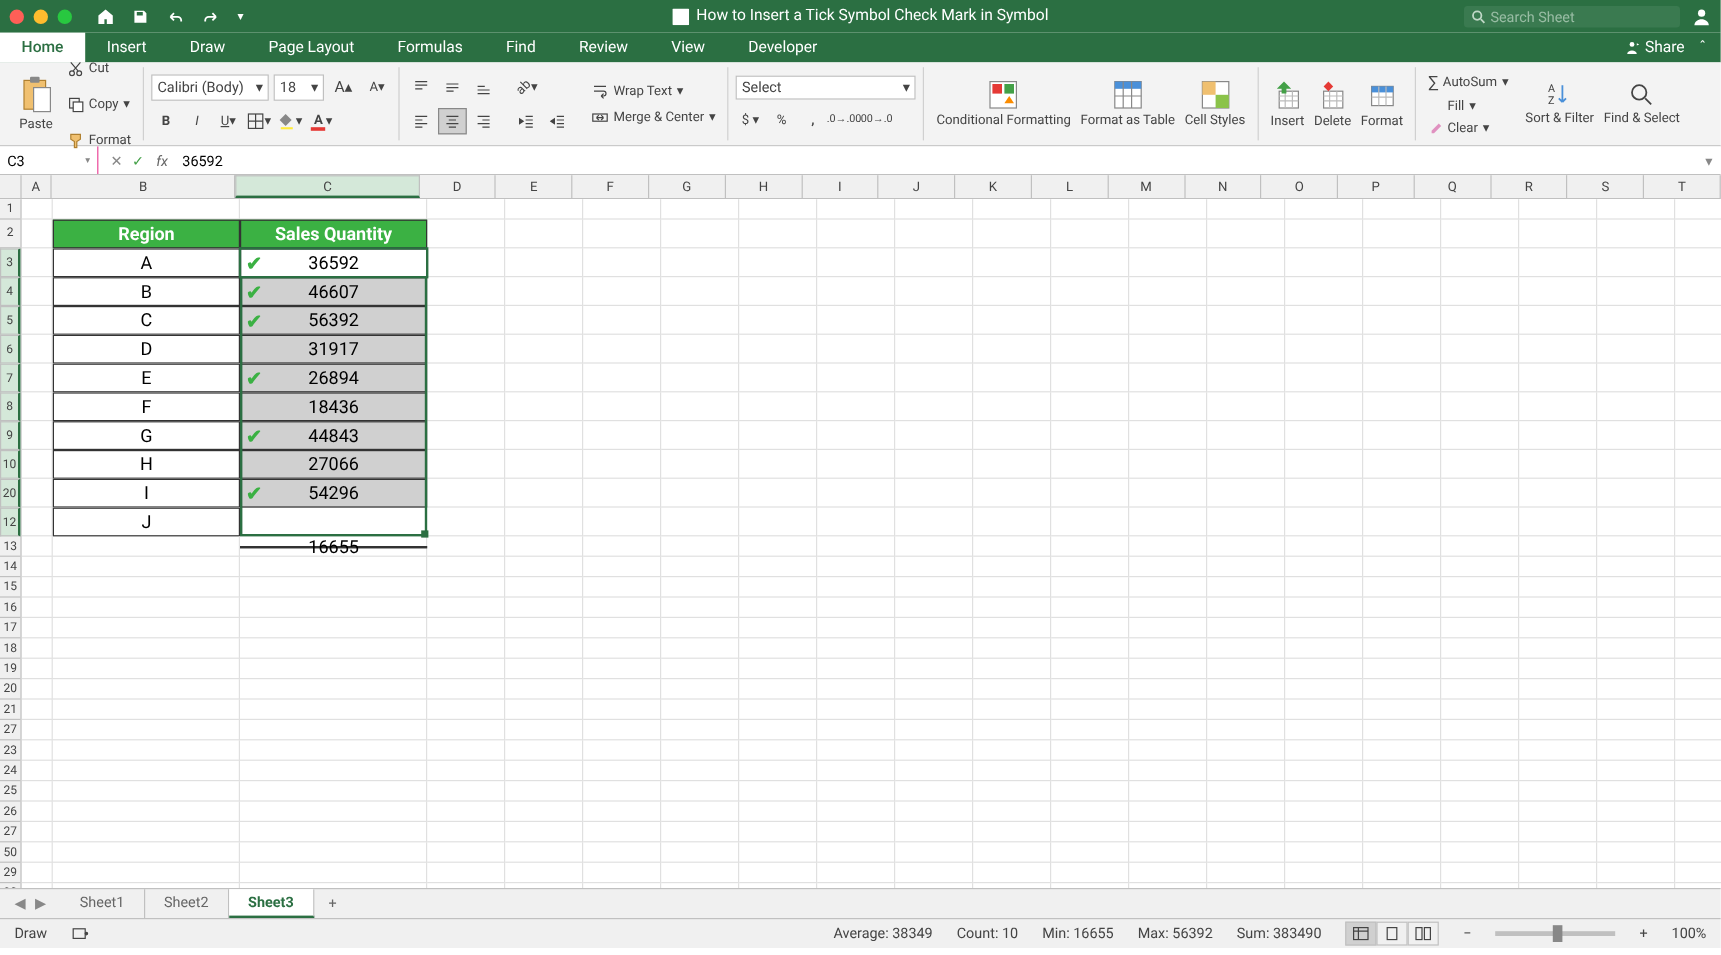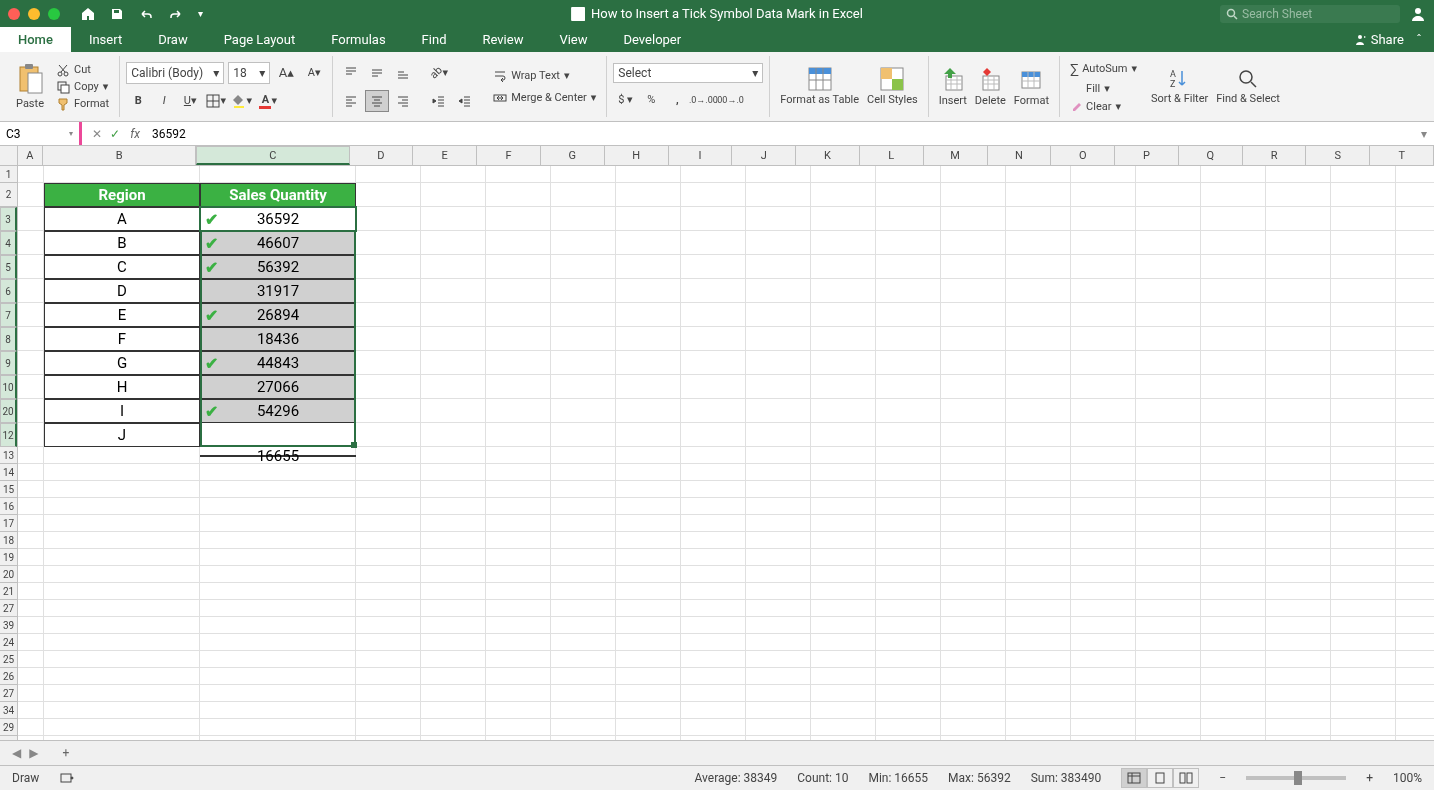--- a/index.html
+++ b/index.html
@@ -17,30 +17,30 @@
 
 
 .ribbon-tabs { height: 25px; background: #2b6f42; display: flex; color: #fff; font-size: 13px; align-items: stretch; }
 .ribbon-tab { padding: 4px 18px; cursor: pointer; display: flex; align-items: center; }
 .ribbon-tab.active { background: #fff; color: #2b6f42; font-weight: 500; }
 .ribbon-share { margin-left: auto; display: flex; align-items: center; gap: 12px; padding: 0 12px; font-size: 13px; }
 
 
 .ribbon { height: 70px; background: #f3f3f3; border-bottom: 1px solid #c0c0c0; display: flex; padding: 4px 6px; gap: 0; font-size: 11px; color: #444; }
 .rgroup { display: flex; border-right: 1px solid #d0d0d0; padding: 0 6px; }
-.rcol { display: flex; flex-direction: column; justify-content: center; gap: 1px; }
+.rcol { display: flex; flex-direction: column; justify-content: center; gap: 14px; }
 .big-btn { display: flex; flex-direction: column; align-items: center; justify-content: center; padding: 2px 4px; cursor: pointer; gap: 2px; }
 .small-btn { display: flex; align-items: center; gap: 4px; padding: 1px 4px; cursor: pointer; font-size: 11px; white-space: nowrap; }
 .sel { border: 1px solid #c0c0c0; background: #fff; padding: 2px 4px; font-size: 12px; display: flex; align-items: center; justify-content: space-between; }
 .btn-row { display: flex; gap: 2px; }
 .icon-btn { width: 24px; height: 22px; border: 1px solid transparent; display: flex; align-items: center; justify-content: center; cursor: pointer; }
 
 
 .formula-bar { height: 24px; border-bottom: 1px solid #c0c0c0; display: flex; align-items: center; font-size: 12px; background: #fff; }
-.name-box { width: 82px; border-right: 3px solid #ec4899; padding: 0 6px; display: flex; align-items: center; justify-content: space-between; height: 100%; }
+.name-box { width: 82px; border-right: 1px solid #ec4899; padding: 0 6px; display: flex; align-items: center; justify-content: space-between; height: 100%; }
 .fb-icons { display: flex; gap: 8px; padding: 0 10px; color: #888; }
 .fb-fx { font-style: italic; color: #666; padding-right: 8px; }
 .fb-input { flex: 1; padding: 0 4px; }
 .fb-expand { width: 20px; text-align: center; color: #888; }
 
 
 .grid-container { position: relative; height: 594px; overflow: hidden; }
 .col-headers { display: flex; height: 20px; border-bottom: 1px solid #c0c0c0; background: #f0f0f0; position: sticky; top: 0; }
 .corner { width: 18px; border-right: 1px solid #c0c0c0; background: #f0f0f0; }
 .col-h { border-right: 1px solid #c0c0c0; text-align: center; font-size: 11px; color: #444; display: flex; align-items: center; justify-content: center; }
@@ -108,21 +108,21 @@
         <svg width="16" height="14" viewBox="0 0 16 14" fill="none" stroke="#fff" stroke-width="1.5">
           <path d="M12 7H6a3 3 0 00-3 3v1M12 7L9 4M12 7l-3 3"></path>
         </svg>
       </span>
     <span style="font-size:10px;">▾</span>
   </div>
   <div class="title-center">
     <svg width="14" height="14" viewBox="0 0 14 14" fill="#fff">
         <rect width="14" height="14" rx="1"></rect>
       </svg>
-    <span>How to Insert a Tick Symbol Data Mark in Excel</span>
+    <span>How to Insert a Tick Symbol Check Mark in Symbol</span>
   </div>
   <div class="title-right">
     <div class="search-box">
       <svg width="12" height="12" viewBox="0 0 12 12" fill="none" stroke="#c0d8c7" stroke-width="1.5">
           <circle cx="5" cy="5" r="3.5"></circle>
           <path d="M8 8l3 3"></path>
         </svg>
       <span style="opacity:.7">Search Sheet</span>
     </div>
     <span>
@@ -304,20 +304,29 @@
         <div class="icon-btn">
             <b>,</b>
           </div>
         <div class="icon-btn" style="font-size:9px;">.0→.00</div>
         <div class="icon-btn" style="font-size:9px;">.00→.0</div>
       </div>
     </div>
   </div>
 
   <div class="rgroup">
+    <div class="big-btn">
+        <svg width="26" height="26" viewBox="0 0 26 26">
+          <rect x="2" y="2" width="22" height="22" fill="#fff" stroke="#888"></rect>
+          <rect x="4" y="4" width="8" height="8" fill="#e53935"></rect>
+          <rect x="14" y="4" width="8" height="8" fill="#43a047"></rect>
+          <path d="M14 20l4-6 4 6z" fill="#fb8c00"></path>
+        </svg>
+        <span style="text-align:center;line-height:1.1;">Conditional Formatting</span>
+      </div>
     <div class="big-btn">
         <svg width="26" height="26" viewBox="0 0 26 26">
           <rect x="2" y="2" width="22" height="22" fill="#fff" stroke="#888"></rect>
           <rect x="2" y="2" width="22" height="6" fill="#4a90d9"></rect>
           <path d="M2 14h22M9 2v22M16 2v22" stroke="#888"></path>
         </svg>
         <span style="text-align:center;line-height:1.1;">Format as Table</span>
       </div>
     <div class="big-btn">
         <svg width="26" height="26" viewBox="0 0 26 26">
@@ -439,26 +448,26 @@
         <div class="row-h">13</div>
         <div class="row-h">14</div>
         <div class="row-h">15</div>
         <div class="row-h">16</div>
         <div class="row-h">17</div>
         <div class="row-h">18</div>
         <div class="row-h">19</div>
         <div class="row-h">20</div>
         <div class="row-h">21</div>
         <div class="row-h">27</div>
-        <div class="row-h">39</div>
+        <div class="row-h">23</div>
         <div class="row-h">24</div>
         <div class="row-h">25</div>
         <div class="row-h">26</div>
         <div class="row-h">27</div>
-        <div class="row-h">34</div>
+        <div class="row-h">50</div>
         <div class="row-h">29</div>
         <div class="row-h">30</div>
       </div>
     <div class="cells" id="cells">
         <div class="cell-row">
           <div class="cell" style="width: 26px;"></div>
           <div class="cell" style="width: 156px;"></div>
           <div class="cell" style="width: 156px;"></div>
           <div class="cell" style="width: 65px;"></div>
           <div class="cell" style="width: 65px;"></div>
@@ -1147,20 +1156,25 @@
         </div>
       </div>
   </div>
 </div>
 
 <div class="sheet-bar">
   <div class="sheet-nav">
     <span>◀</span>
     <span>▶</span>
   </div>
+  <div id="sheet-tabs" style="display:flex;">
+      <div class="sheet-tab">Sheet1</div>
+      <div class="sheet-tab">Sheet2</div>
+      <div class="sheet-tab active">Sheet3</div>
+    </div>
   <div class="sheet-add">+</div>
 </div>
 
 <div class="status-bar">
   <span>Draw</span>
   <span>
       <svg width="16" height="16" viewBox="0 0 16 16" fill="none" stroke="#444">
         <rect x="2" y="4" width="10" height="8"></rect>
         <circle cx="13" cy="8" r="1" fill="#444"></circle>
       </svg>

